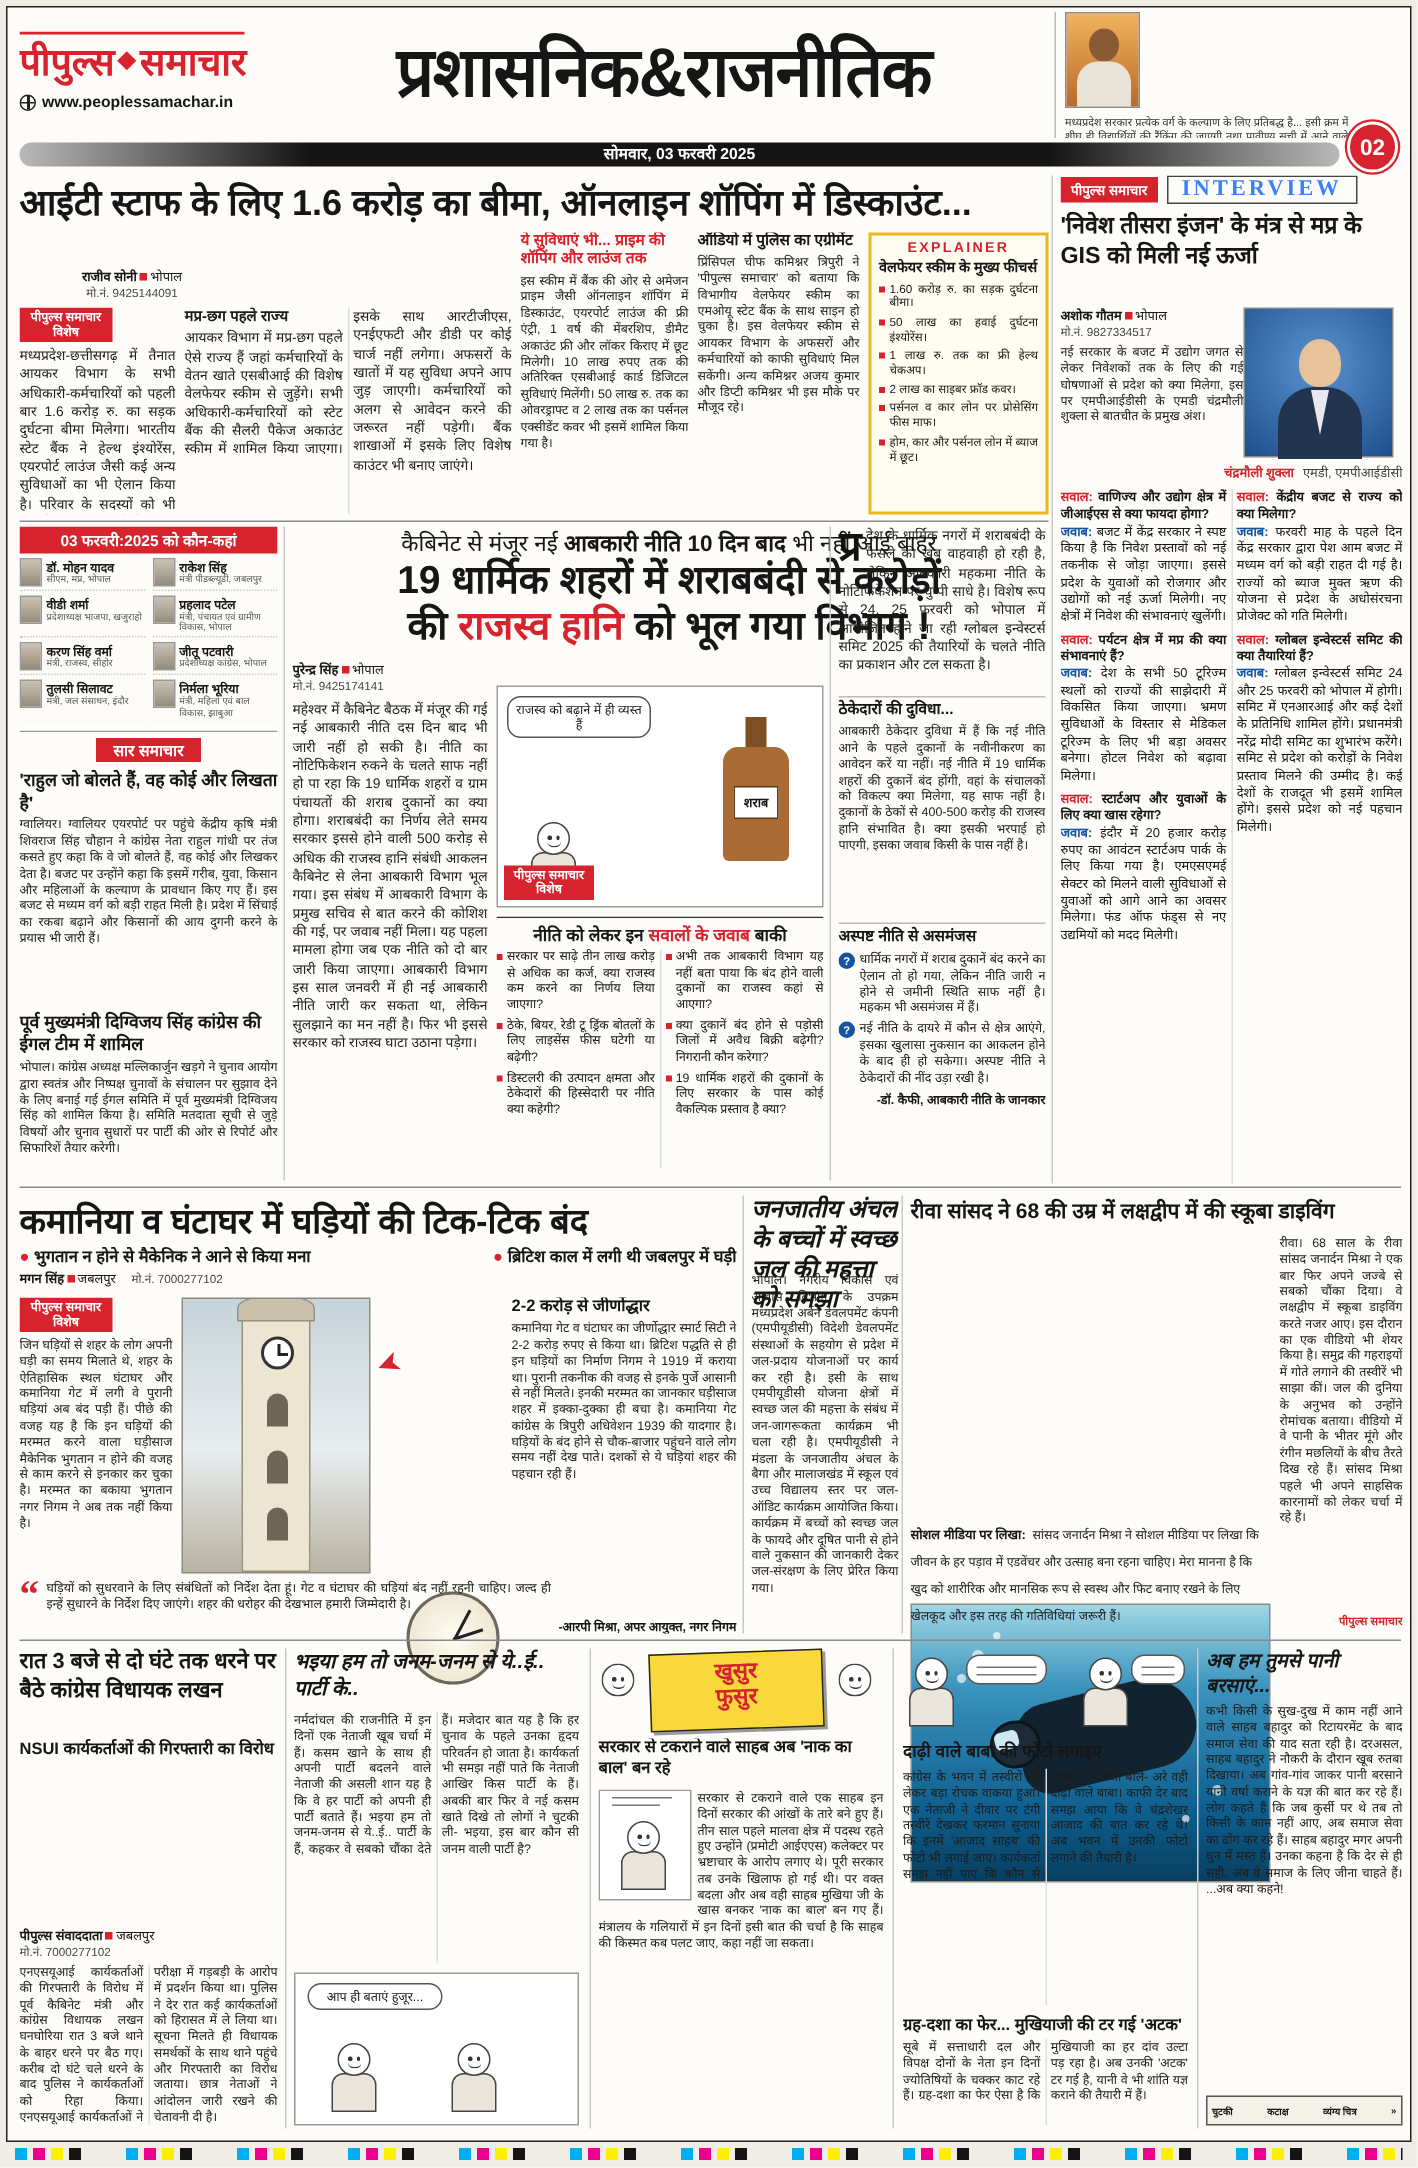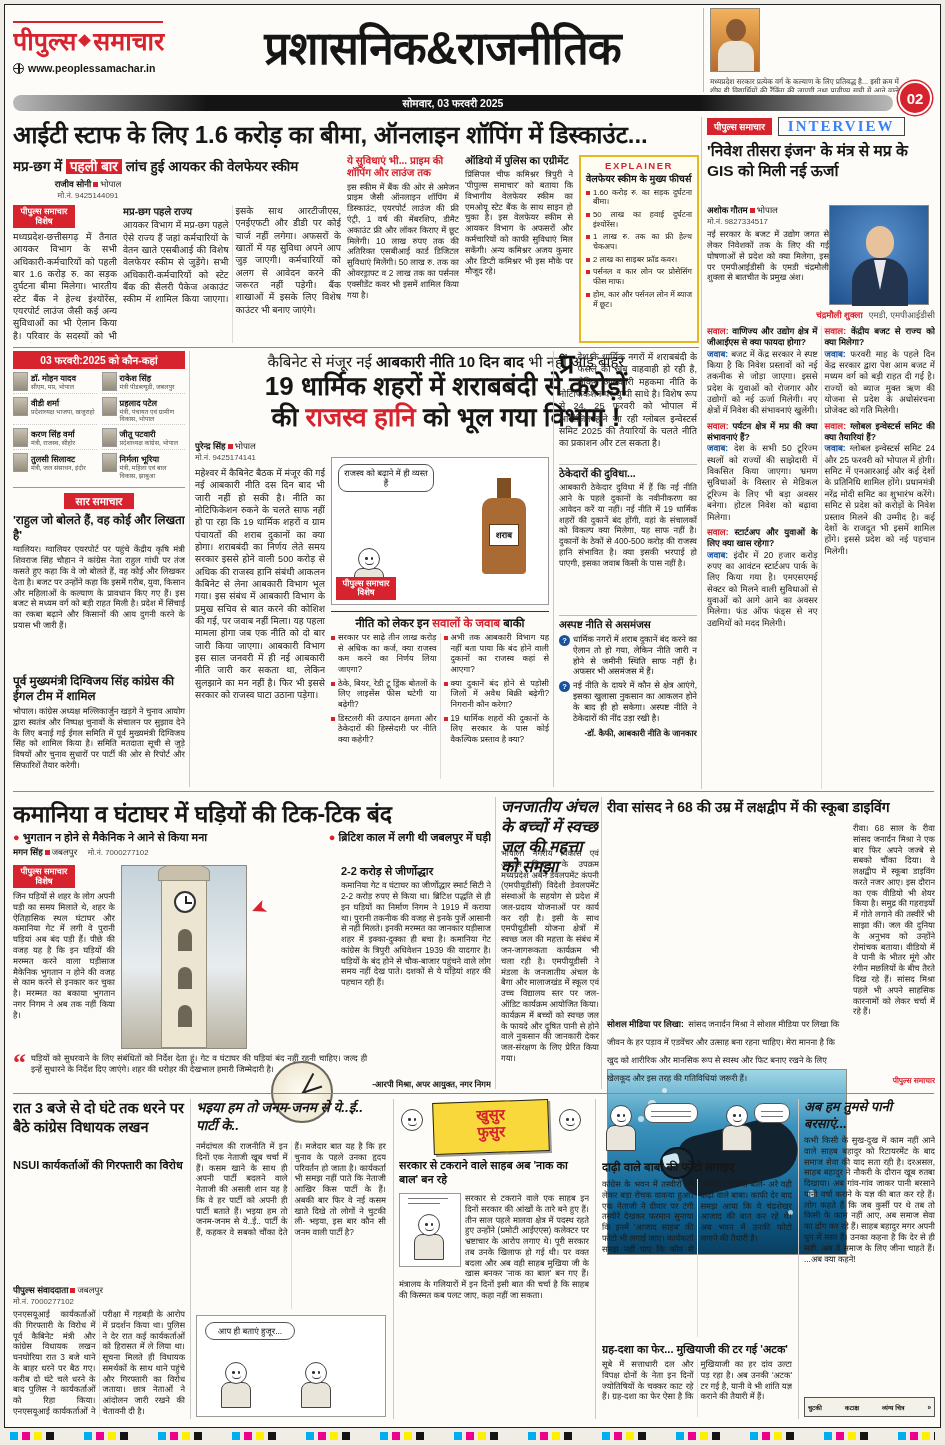--- a/index.html
+++ b/index.html
@@ -140,25 +140,20 @@
       <div class="promo-txt">मध्यप्रदेश सरकार प्रत्येक वर्ग के कल्याण के लिए प्रतिबद्ध है... इसी क्रम में शीघ्र ही विद्यार्थियों की रैंकिंग की जाएगी तथा प्रावीण्य सूची में आने वाले पात्र विद्यार्थियों को स्कूटी भी प्रदान की जाएगी।</div>
       <div class="promo-attr">@डॉ. मोहन यादव सीएम मप्र</div>
     </div>
   </div>
 
   <div class="page-no" style="left:893px;top:76px;">02</div>
   <div class="b datebar" style="left:8px;top:90px;width:880px;height:16px;">सोमवार, 03 फरवरी 2025</div>
 
   <div class="b hl-xl" style="left:8px;top:112px;width:686px;height:34px;">आईटी स्टाफ के लिए 1.6 करोड़ का बीमा, ऑनलाइन शॉपिंग में डिस्काउंट...</div>
 
-  <div class="b" style="left:8px;top:152px;width:332px;height:20px;font-size:13.5px;font-weight:800;white-space:nowrap;">
-    <span>मप्र-छग में</span>
-    <span class="sub-chip">पहली बार</span>
-    <span>लांच हुई आयकर की वेलफेयर स्कीम</span>
-  </div>
   <div class="b byline" style="left:8px;top:174px;width:150px;height:24px;text-align:center;">
     <span class="nm">राजीव सोनी</span><span class="sq"></span><span>भोपाल</span><br>
     <span class="phone">मो.नं. 9425144091</span>
   </div>
 
   <div class="b" style="left:8px;top:200px;width:104px;height:138px;">
     <div class="badge" style="width:62px;margin-bottom:3px;">
       <div>पीपुल्स समाचार</div>
         <div>विशेष</div>
     </div>
@@ -386,21 +381,21 @@
   </div>
 
   <div class="rule-v" style="left:548px;top:346px;height:436px;"></div>
   <div class="b" style="left:554px;top:346px;width:138px;height:436px;">
     <div class="bt" style="height:108px;"><span class="drop">प्र</span><span>देश के धार्मिक नगरों में शराबबंदी के फैसले की खूब वाहवाही हो रही है, लेकिन आबकारी महकमा नीति के नोटिफिकेशन पर चुप्पी साधे है। विशेष रूप से 24, 25 फरवरी को भोपाल में आयोजित होने जा रही ग्लोबल इन्वेस्टर्स समिट 2025 की तैयारियों के चलते नीति का प्रकाशन और टल सकता है।</span></div>
     <div class="colhead" style="margin-top:5px;border-top:1px solid #bbb;padding-top:3px;">ठेकेदारों की दुविधा...</div>
     <div class="bt-s" style="height:128px;">आबकारी ठेकेदार दुविधा में हैं कि नई नीति आने के पहले दुकानों के नवीनीकरण का आवेदन करें या नहीं। नई नीति में 19 धार्मिक शहरों की दुकानें बंद होंगी, वहां के संचालकों को विकल्प क्या मिलेगा, यह साफ नहीं है। दुकानों के ठेकों से 400-500 करोड़ की राजस्व हानि संभावित है। क्या इसकी भरपाई हो पाएगी, इसका जवाब किसी के पास नहीं है।</div>
     <div class="colhead" style="margin-top:5px;border-top:1px solid #bbb;padding-top:3px;">अस्पष्ट नीति से असमंजस</div>
     <div class="cf-item">
         <span class="cf-ic">?</span>
-        <span>धार्मिक नगरों में शराब दुकानें बंद करने का ऐलान तो हो गया, लेकिन नीति जारी न होने से जमीनी स्थिति साफ नहीं है। अफसर भी असमंजस में हैं।</span>
+        <span>धार्मिक नगरों में शराब दुकानें बंद करने का ऐलान तो हो गया, लेकिन नीति जारी न होने से जमीनी स्थिति साफ नहीं है। महकम भी असमंजस में हैं।</span>
       </div>
     <div class="cf-item">
         <span class="cf-ic">?</span>
         <span>नई नीति के दायरे में कौन से क्षेत्र आएंगे, इसका खुलासा नुकसान का आकलन होने के बाद ही हो सकेगा। अस्पष्ट नीति ने ठेकेदारों की नींद उड़ा रखी है।</span>
       </div>
     <div style="font-size:8.3px;font-weight:bold;text-align:right;">-डॉ. कैफी, आबकारी नीति के जानकार</div>
   </div>
 
   <div class="rule-h" style="left:8px;top:786px;width:921px;"></div>
 

